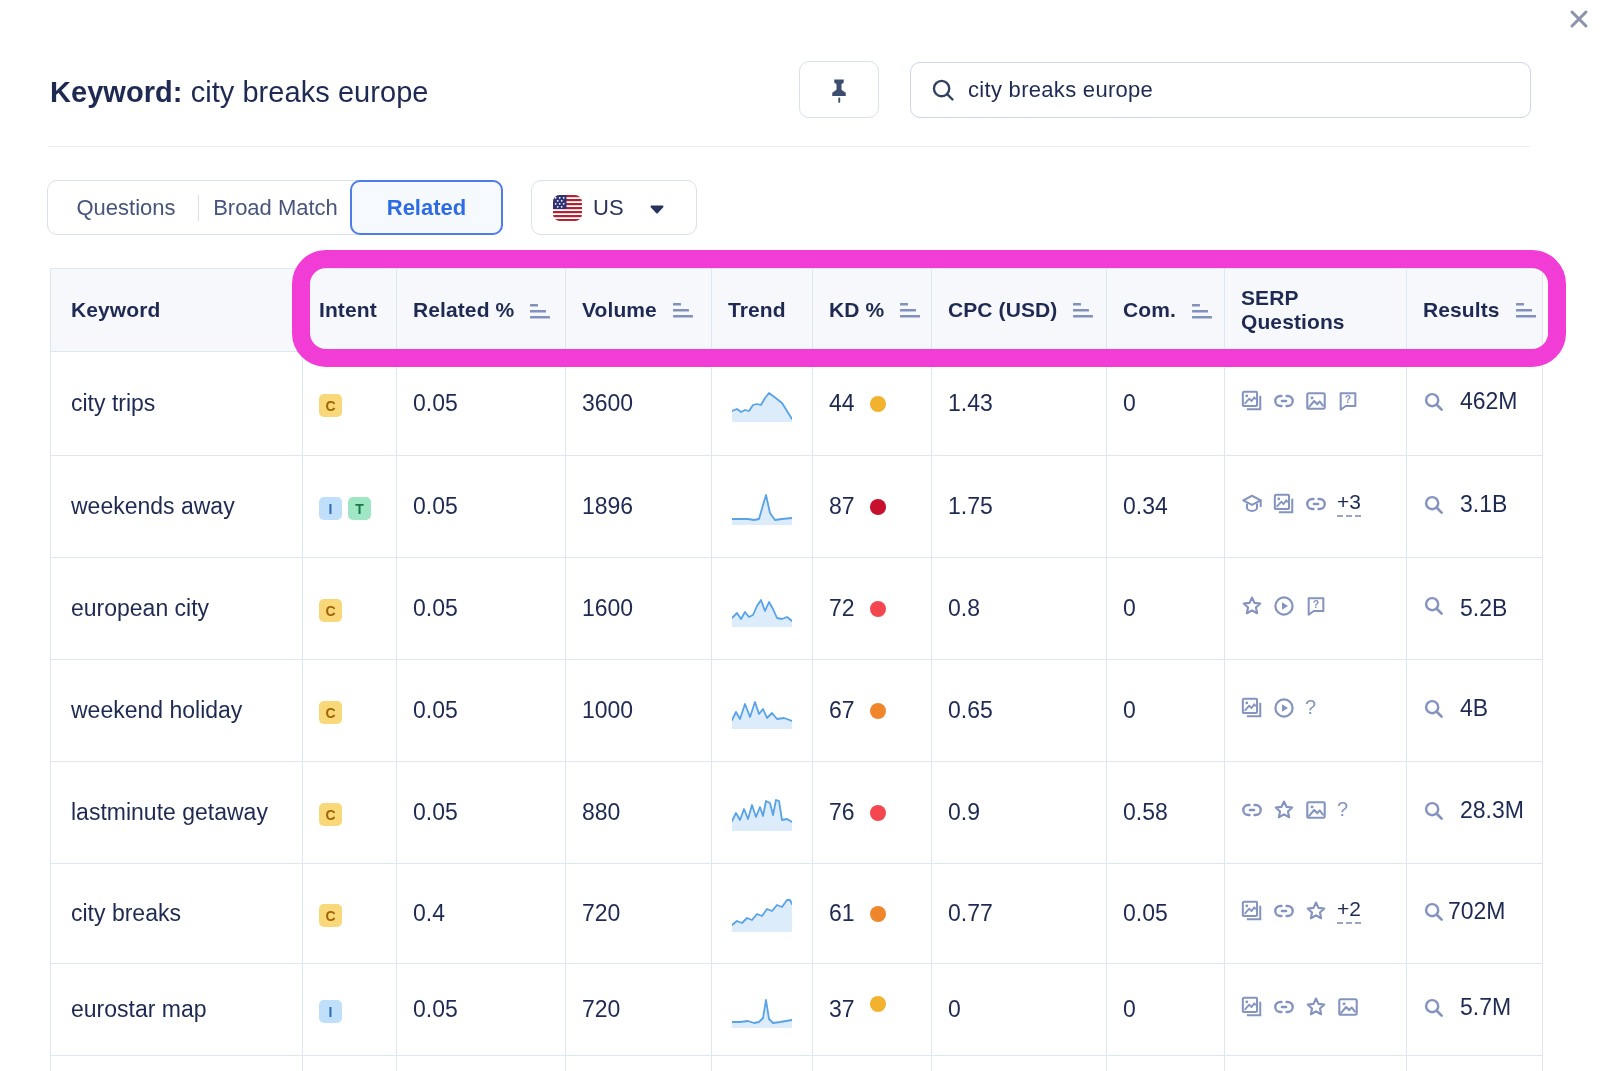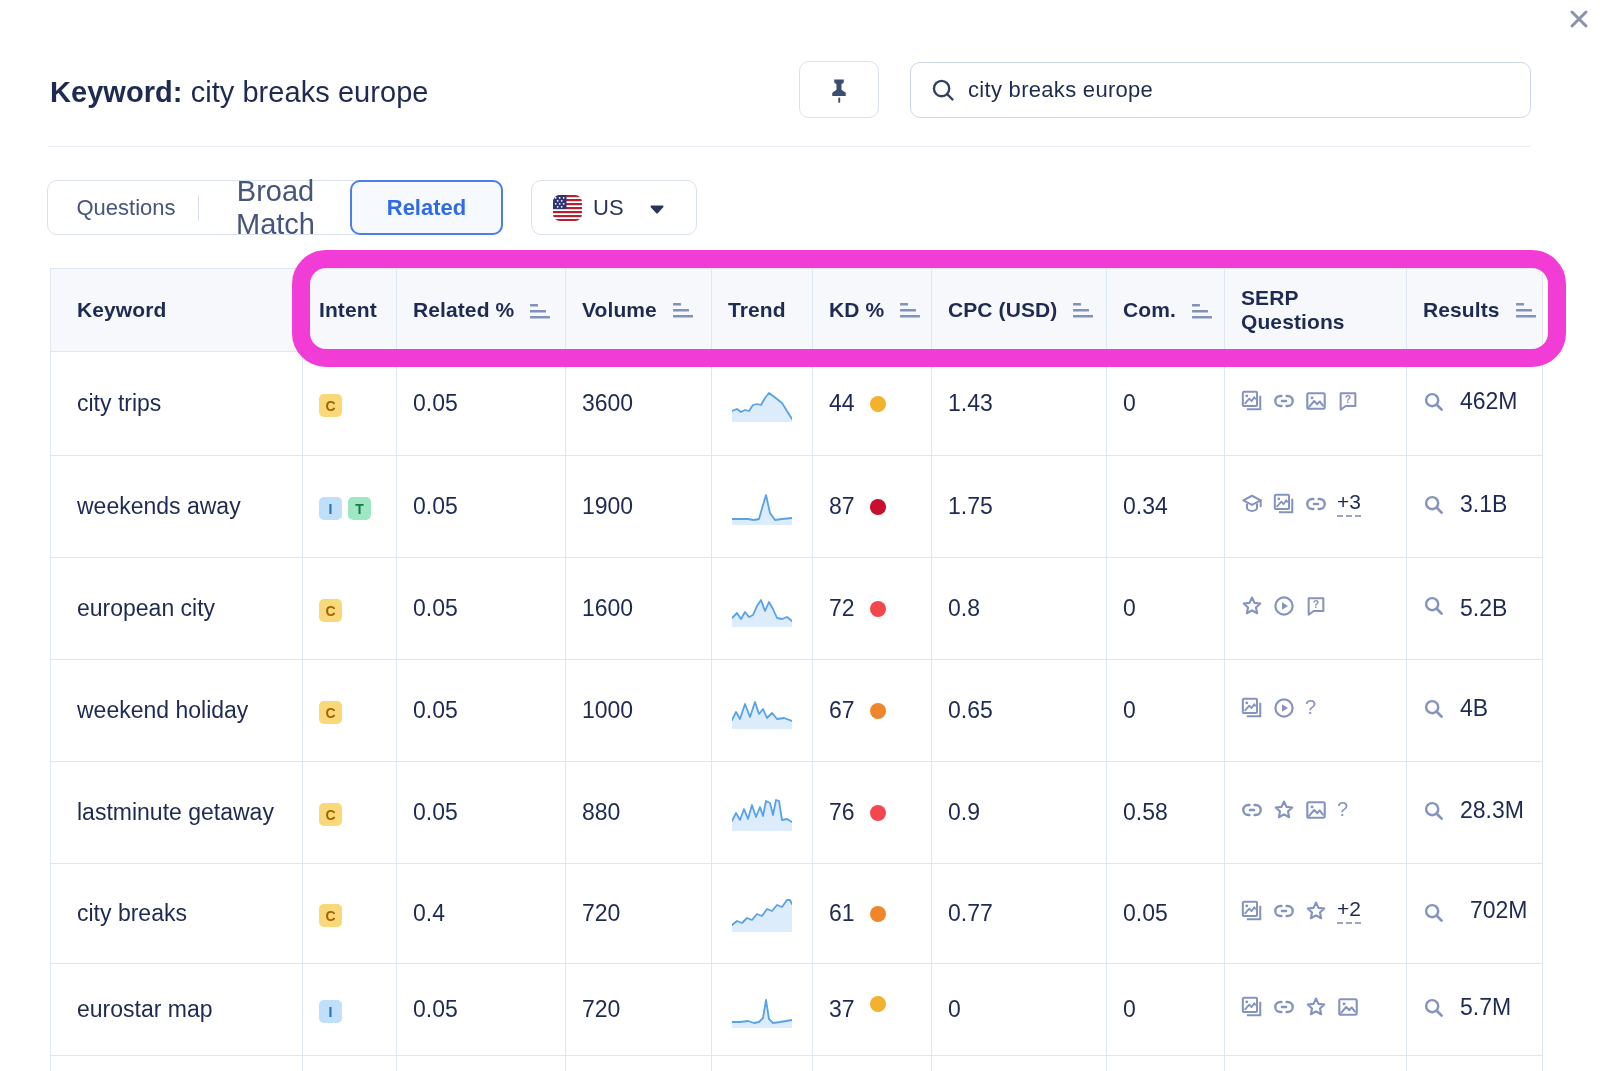--- a/index.html
+++ b/index.html
@@ -1,20 +1,20 @@
 <!DOCTYPE html>
 <html><head><meta charset="utf-8">
 <style>
 * { margin:0; padding:0; box-sizing:border-box; }
 html,body { width:1600px; height:1071px; background:#fff; font-family:"Liberation Sans",sans-serif; color:#1e2a52; overflow:hidden; }
 .abs { position:absolute; }
 th, td { border:1px solid #dfe6f3; text-align:left; vertical-align:middle; padding-left:16px; font-size:23px; color:#1e2a52; }
 th { background:#f6f8fc; height:83px; font-size:21px; font-weight:700; letter-spacing:0.1px; }
 td.noB { border-bottom:none; }
-td:first-child, th:first-child { padding-left:26px; }
+td:first-child, th:first-child { padding-left:20px; }
 </style></head>
 <body style="position:relative">
 
 <div class="abs" style="left:1569px;top:9px">
     <svg width="20" height="20" viewBox="0 0 20 20" style="display:block">
 <path d="M3 3 L17 17 M17 3 L3 17" stroke="#8a93ab" stroke-width="3" stroke-linecap="round"></path>
 </svg>
   </div>
 
 <div class="abs" style="left:50px;top:76px;font-size:29px;letter-spacing:0.05px"><b>Keyword:</b> city breaks europe</div>
@@ -32,21 +32,21 @@
 <path d="M15.2 15.2 L20 20" fill="none" stroke="#30405f" stroke-width="2.1" stroke-linecap="round"></path>
 </svg>
     <span style="font-size:22px;margin-left:11px;letter-spacing:0.3px">city breaks europe</span>
 </div>
 
 <div class="abs" style="left:48px;top:146px;width:1482px;height:1px;background:#e9edf6"></div>
 
 <div class="abs" style="left:47px;top:180px;width:456px;height:55px;border:1.5px solid #d9e0ee;border-radius:10px;display:flex;align-items:center;padding-left:6px">
   <span style="flex:0 0 144px;text-align:center;font-size:22px;color:#47547c">Questions</span>
   <span style="width:1px;height:26px;background:#d9e0ee"></span>
-  <span style="flex:0 0 153px;text-align:center;font-size:29px;color:#47547c">Broad Match</span>
+  <span style="flex:0 0 153px;text-align:center;font-size:22px;color:#47547c">Broad Match</span>
 </div>
 <div class="abs" style="left:350px;top:180px;width:153px;height:55px;border:2px solid #4d7de8;border-radius:10px;background:#f6faff;display:flex;align-items:center;justify-content:center;font-size:22px;font-weight:700;color:#2e6ce6">Related</div>
 
 <div class="abs" style="left:531px;top:180px;width:166px;height:55px;border:1.5px solid #d9e0ee;border-radius:10px;display:flex;align-items:center;padding-left:21px">
 <svg width="29" height="26" viewBox="0 0 29 26" style="display:block">
 <defs>
         <clipPath id="fc">
           <rect width="29" height="26" rx="7"></rect>
         </clipPath>
       </defs>
@@ -183,21 +183,21 @@
               <span>462M</span>
             </span></td>
         </tr>
         <tr>
           <td style="height:102px">weekends away</td>
           <td><span style="display:inline-flex">
               <span style="display:inline-flex;width:23px;height:23px;border-radius:5px;background:#bfdffa;color:#2c6cb5;font-size:14px;font-weight:700;align-items:center;justify-content:center;margin-right:6px">I</span>
               <span style="display:inline-flex;width:23px;height:23px;border-radius:5px;background:#9fe7c4;color:#17794a;font-size:14px;font-weight:700;align-items:center;justify-content:center;margin-right:6px">T</span>
             </span></td>
           <td>0.05</td>
-          <td>1900</td>
+          <td>1896</td>
           <td style="padding-left:20px">
             <svg width="60" height="36" viewBox="0 0 60 36" style="display:block">
               <polygon points="0,36 0,30 8,30 16,30 22,31 27,30 31,16 34,6 38,24 43,31 50,30 60,29 60,36" fill="#ddecfa"></polygon>
               <polyline points="0,30 8,30 16,30 22,31 27,30 31,16 34,6 38,24 43,31 50,30 60,29" fill="none" stroke="#57a2e9" stroke-width="1.8" stroke-linejoin="round" stroke-linecap="round"></polyline>
             </svg>
           </td>
           <td><span style="display:inline-flex;align-items:center">87<span style="display:inline-block;width:16px;height:16px;border-radius:50%;background:#c70f2e;margin-left:15px"></span></span></td>
           <td>1.75</td>
           <td>0.34</td>
           <td><span style="display:inline-flex;align-items:center;gap:10px">
@@ -367,21 +367,21 @@
               <svg width="22" height="22" viewBox="0 0 24 24" style="display:block">
                 <path d="M9.2 6.5 H8 a5.5 5.5 0 0 0 0 11 h1.2" fill="none" stroke="#8494bf" stroke-width="2.6" stroke-linecap="round"></path>
 <path d="M14.8 6.5 H16 a5.5 5.5 0 0 1 0 11 h-1.2" fill="none" stroke="#8494bf" stroke-width="2.6" stroke-linecap="round"></path>
 <path d="M9.7 12 h4.6" fill="none" stroke="#8494bf" stroke-width="2.6" stroke-linecap="round"></path>
               </svg>
               <svg width="22" height="22" viewBox="0 0 24 24" style="display:block">
                 <path d="M12 2.8 L14.7 8.6 L21 9.3 L16.3 13.6 L17.6 19.9 L12 16.7 L6.4 19.9 L7.7 13.6 L3 9.3 L9.3 8.6 Z" fill="none" stroke="#8494bf" stroke-width="2.3" stroke-linejoin="round"></path>
               </svg>
               <span style="display:inline-block;font-size:21px;color:#1e2a52;border-bottom:2px dashed #9aa5c0;padding-bottom:3px;line-height:20px">+2</span>
             </span></td>
-          <td><span style="display:inline-flex;align-items:flex-end;gap:25px">
+          <td><span style="display:inline-flex;align-items:center;gap:3px">
               <svg width="22" height="22" viewBox="0 0 24 24" style="display:block">
                 <circle cx="10" cy="10" r="6.6" fill="none" stroke="#8494bf" stroke-width="2.7"></circle>
 <path d="M15 15 L20.3 20.3" fill="none" stroke="#8494bf" stroke-width="3" stroke-linecap="round"></path>
               </svg>
               <span>702M</span>
             </span></td>
         </tr>
         <tr>
           <td style="height:92px">eurostar map</td>
           <td><span style="display:inline-flex">

